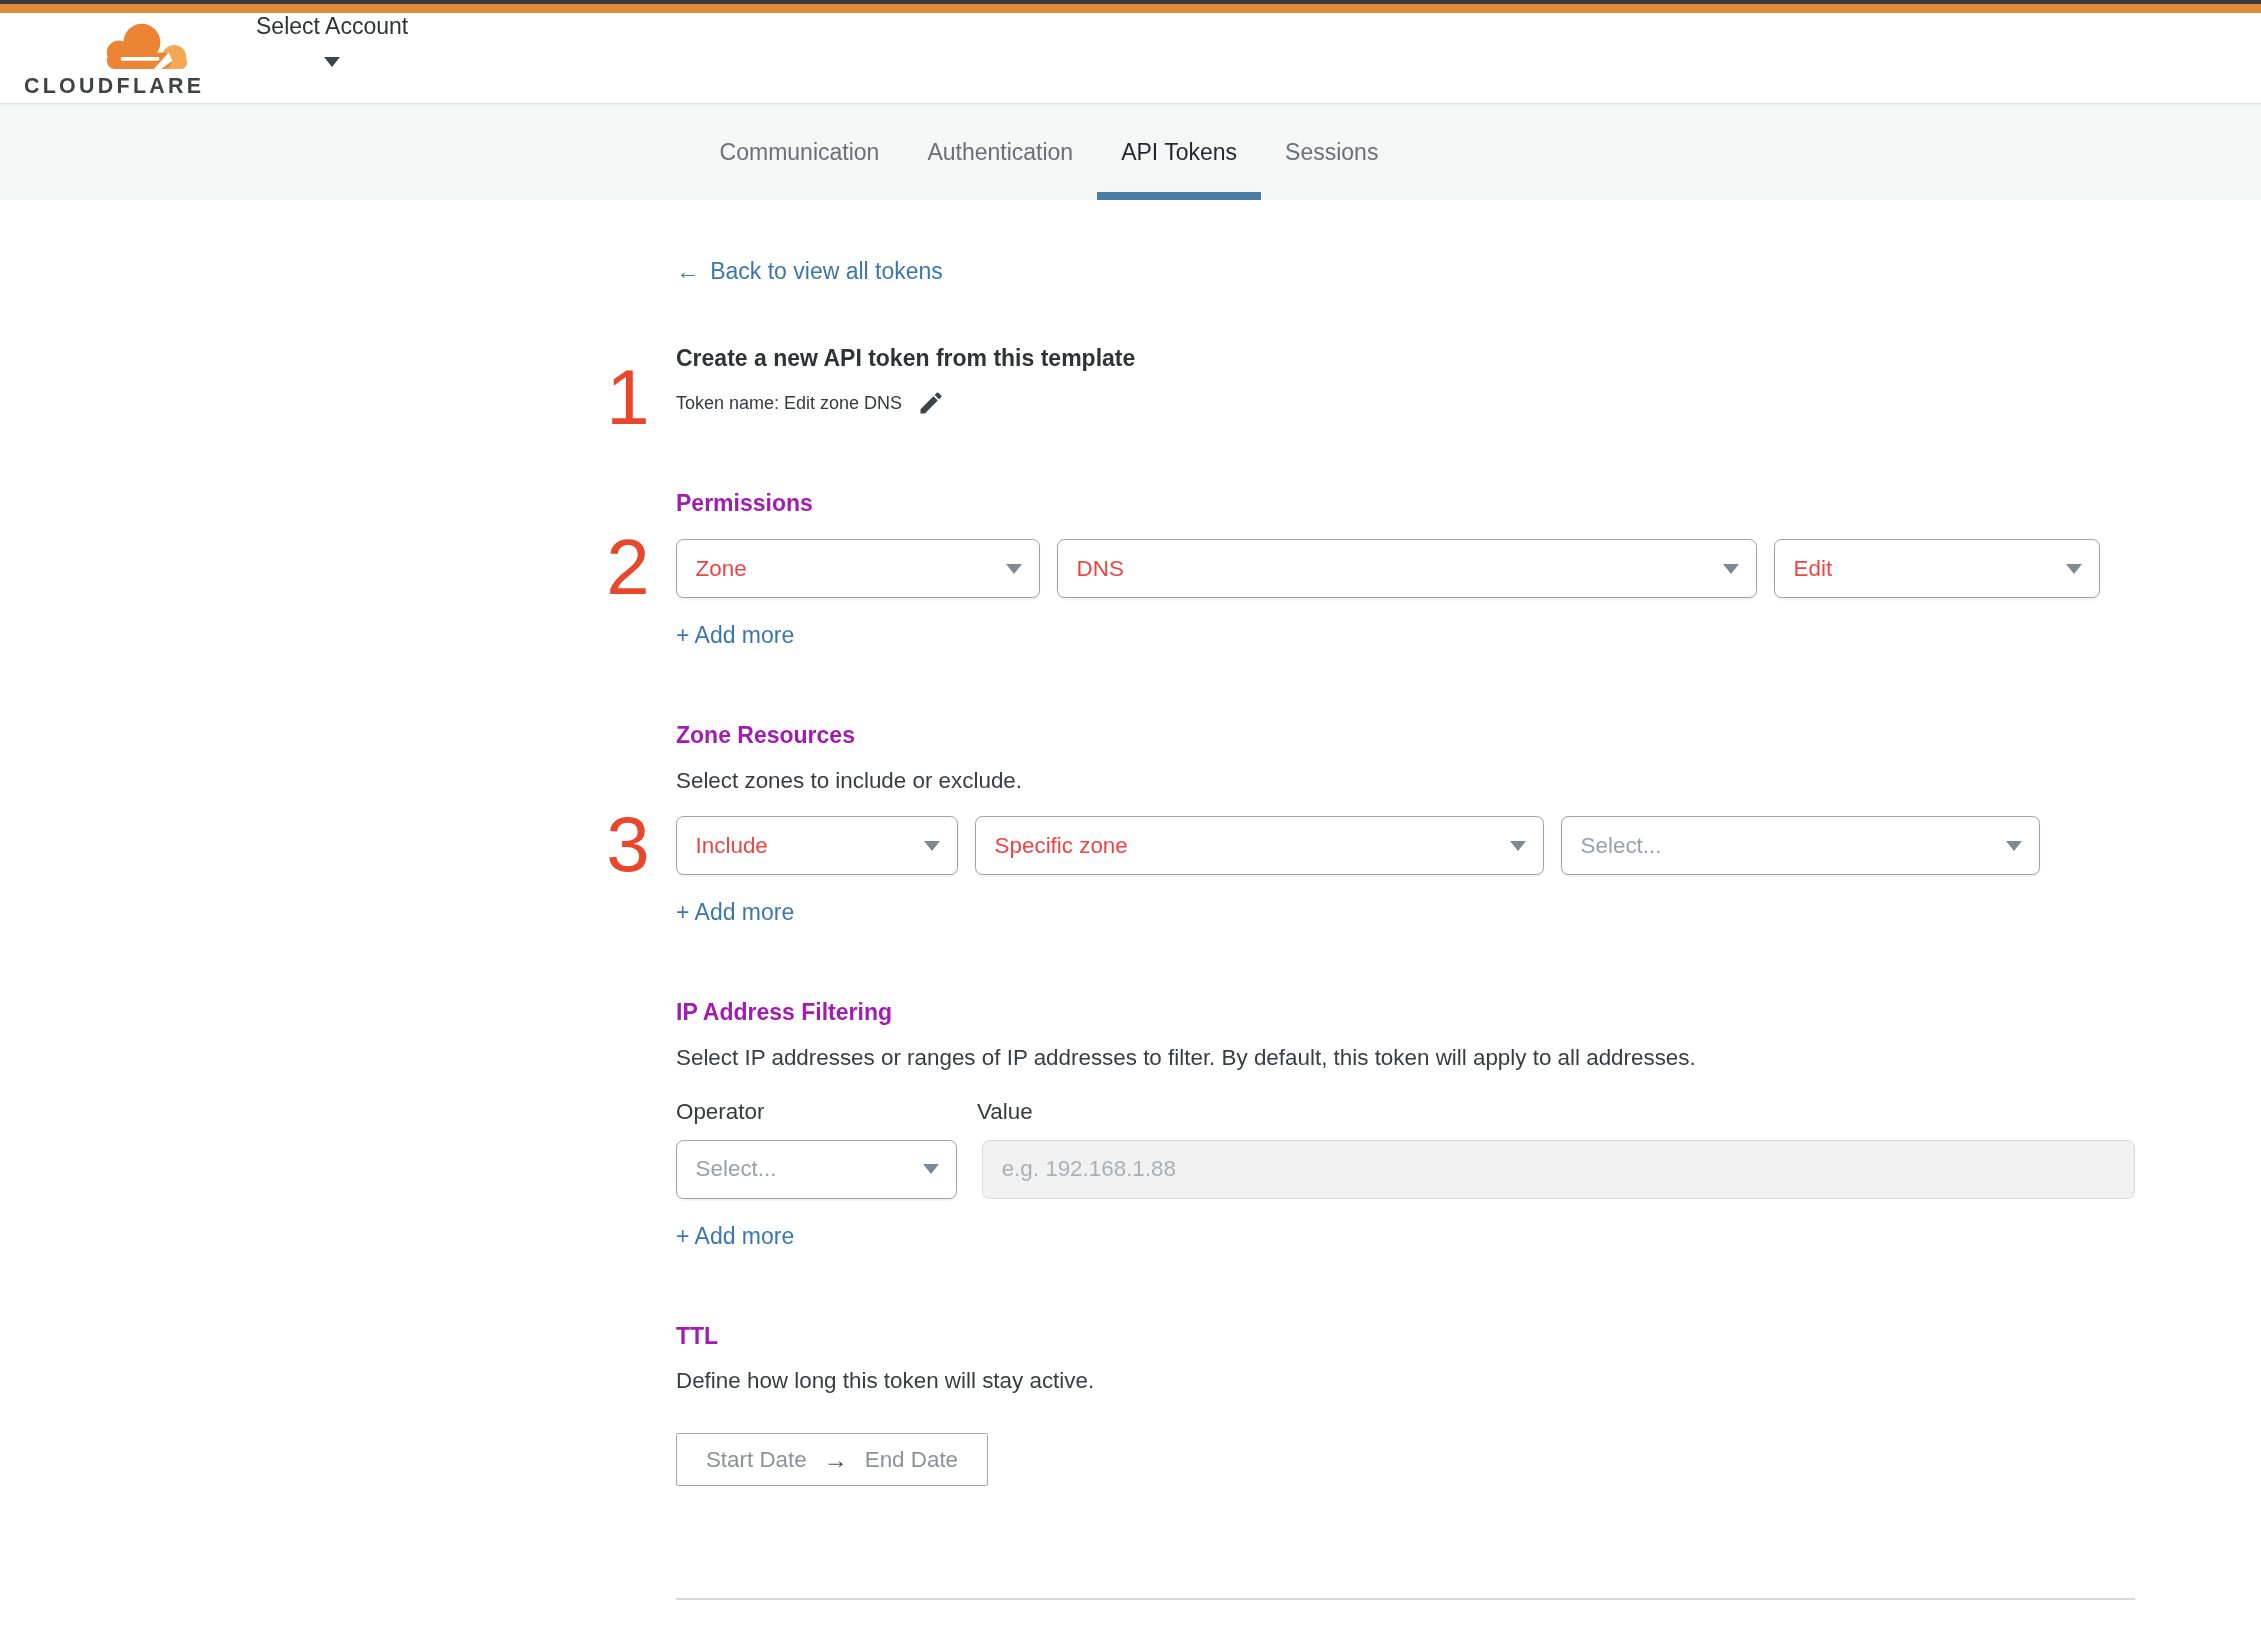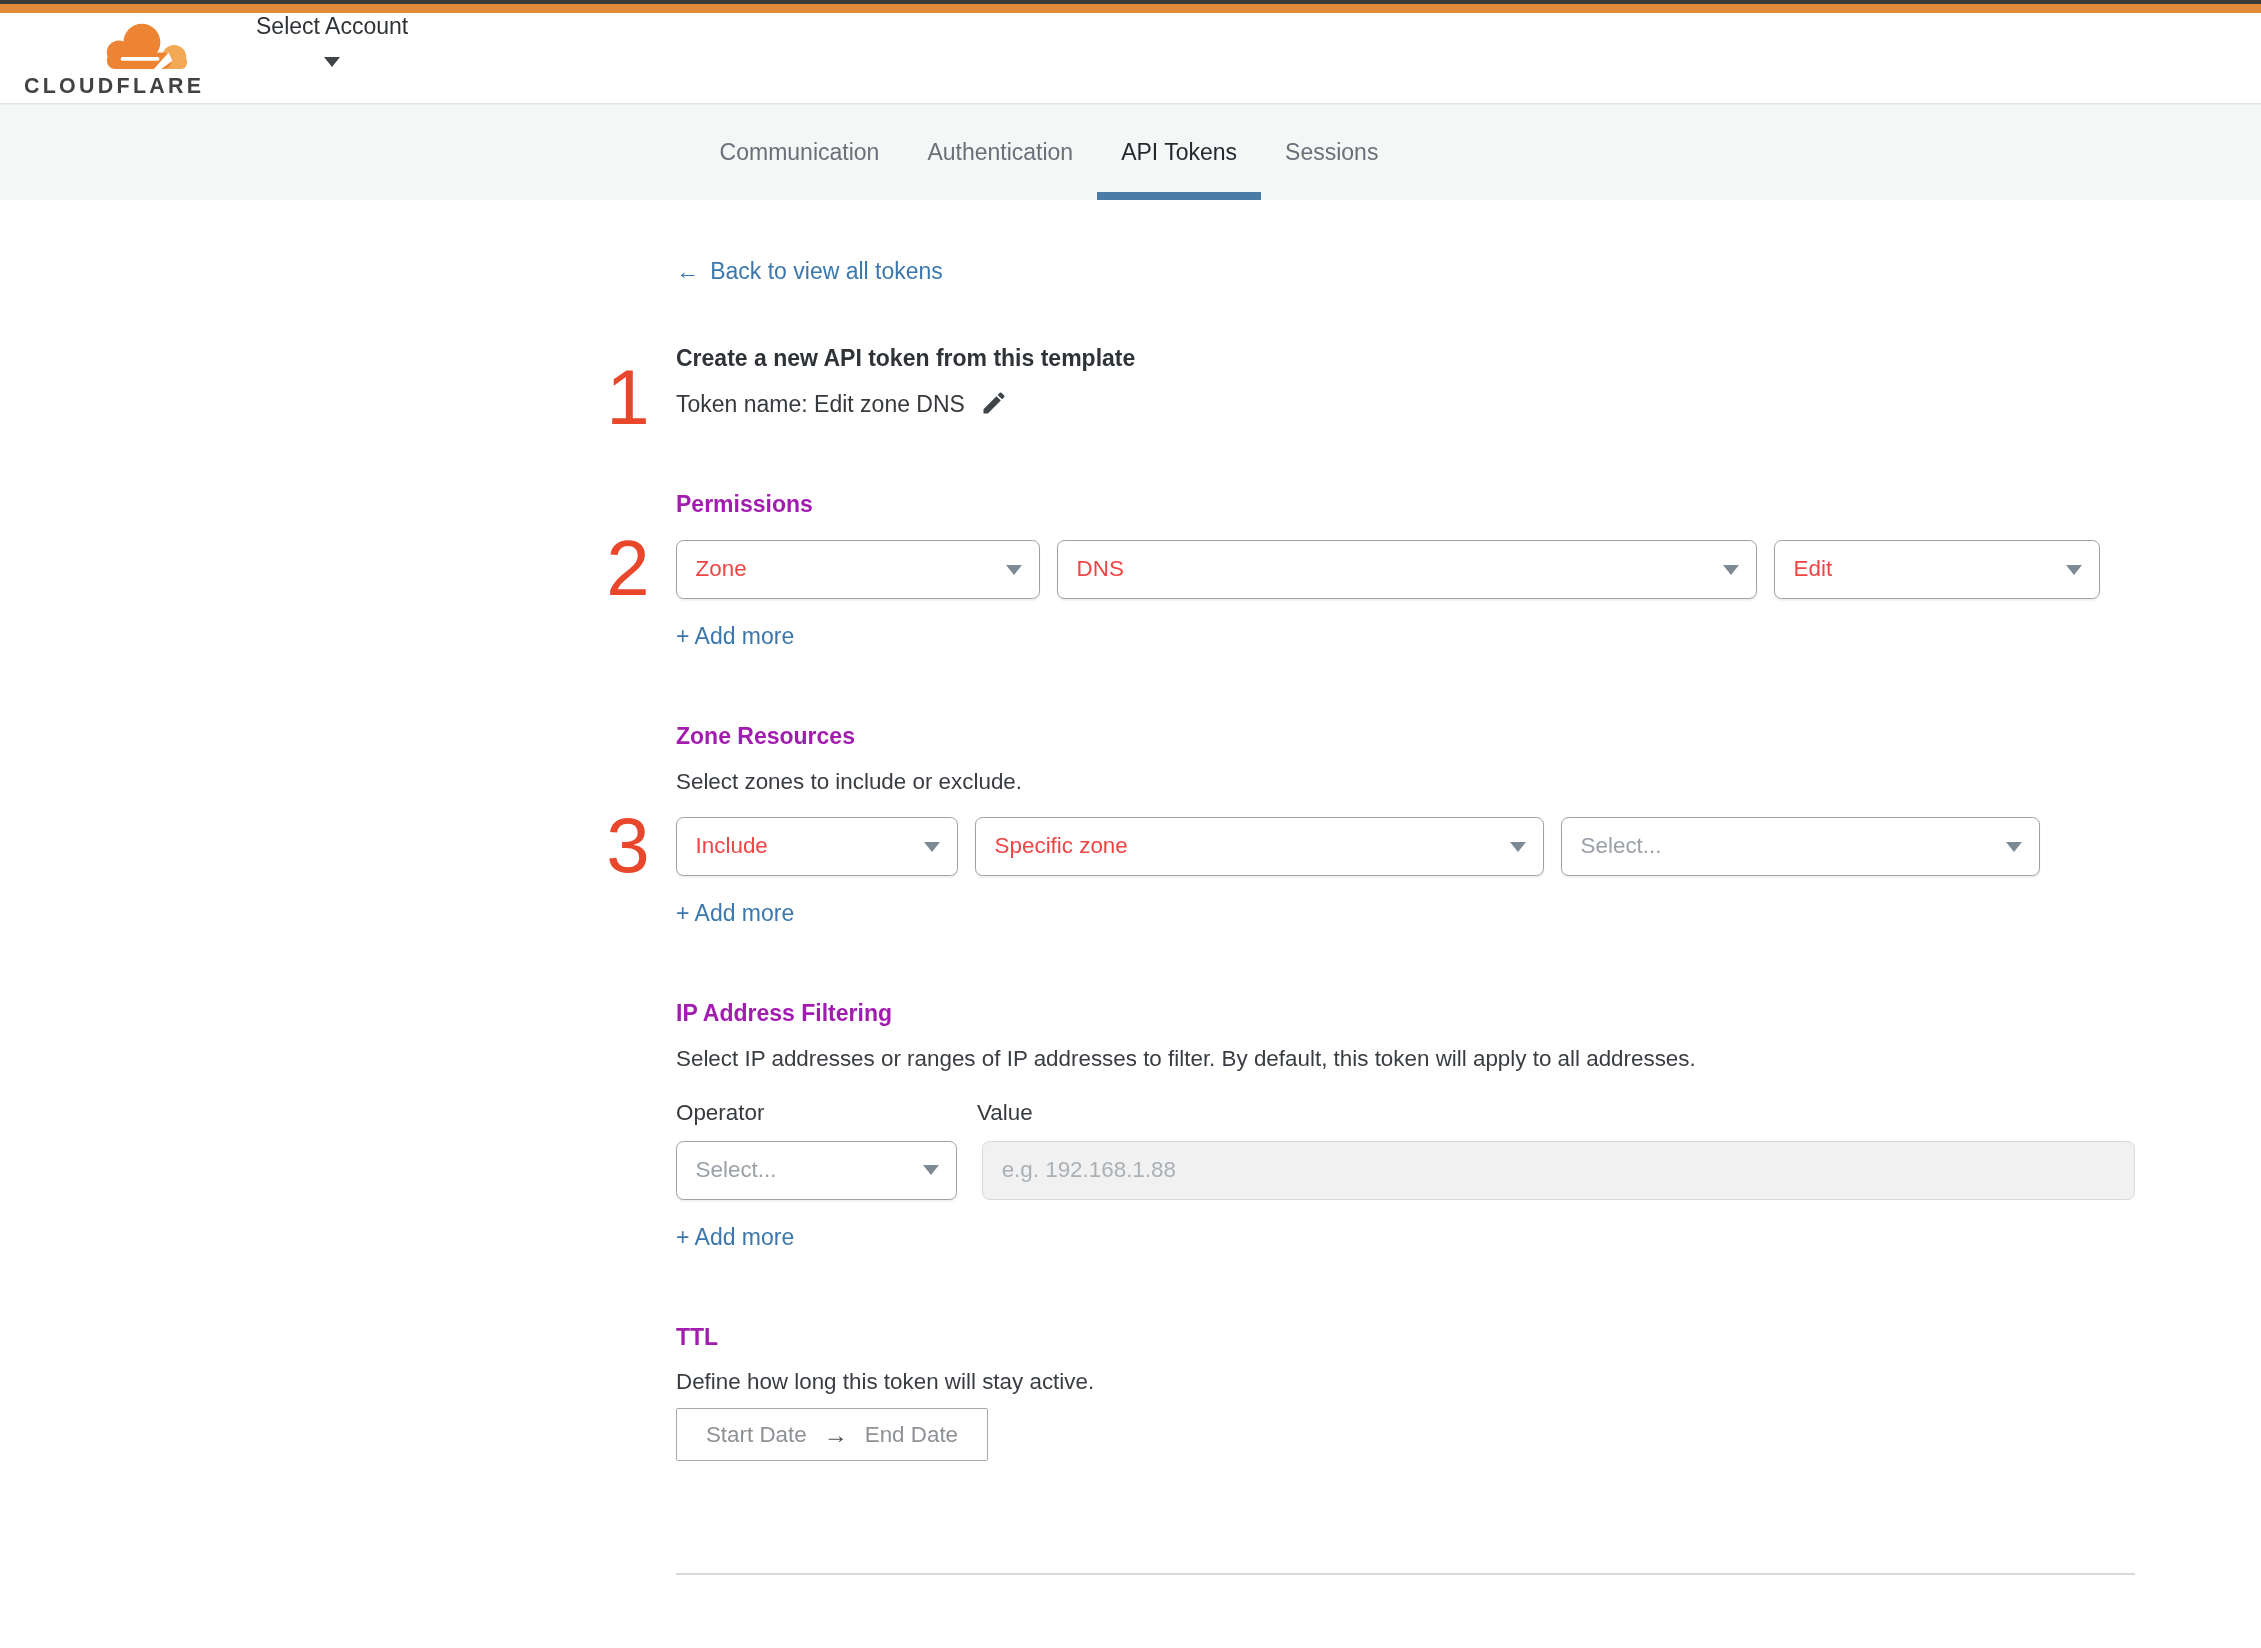--- a/index.html
+++ b/index.html
@@ -55,21 +55,21 @@
 
   .section { position:relative; }
   .marker {
     position:absolute; left:-76px; width:56px; text-align:center;
     font-size:78px; color:#e8472b; line-height:1;
   }
   .marker-1 { top:13px; }
   .marker-row { top:-11.2px; }
 
   h2.block-title { margin-top:60px; font-size:23px; font-weight:700; color:#2f3337; }
-  .token-line { margin-top:18.6px; font-size:23px; color:#36393d; display:flex; align-items:center; gap:15px; }
+  .token-line { margin-top:18.6px; font-size:18px; color:#36393d; display:flex; align-items:center; gap:15px; }
   .pencil { margin-top:-1.9px; }
 
   h3.sec-title { margin-top:73px; font-size:23px; font-weight:700; color:#a21caf; }
   .sec-desc { margin-top:18.6px; font-size:22.4px; color:#393d42; }
 
   .row { display:flex; gap:17px; margin-top:22.4px; }
   .sel {
     position:relative; height:59px; border:1.9px solid #a0a0a0; border-radius:7.5px;
     background:#fff; display:flex; align-items:center; padding:0 48px 0 18.6px;
     box-shadow:0 1.9px 1.9px rgba(0,0,0,0.06); cursor:pointer;
@@ -92,21 +92,21 @@
   .col-labels .lab { position:absolute; top:0; font-size:22.4px; color:#36393d; }
   .lab-op { left:0; } .lab-val { left:301px; }
 
   .ip-input {
     width:1158px; height:59px; background:#f1f1f1; border:1.9px solid #d9d9d9; border-radius:7.5px;
     font-size:22.4px; padding:0 18.6px; color:#36393d; font-family:"Liberation Sans", sans-serif;margin-left:8px;
   }
   .ip-input::placeholder { color:#abb0b5; }
 
   .ttl-box {
-    margin-top:13px; width:312px; height:53px; border:1.9px solid #a8a8a8; border-radius:1.9px;
+    margin-top:39px; width:312px; height:53px; border:1.9px solid #a8a8a8; border-radius:1.9px;
     display:flex; align-items:center; justify-content:center; gap:17px; cursor:pointer;
     background:#fff;
   }
   .ttl-box .date { font-size:22.4px; color:#8d9196; }
   .ttl-box .arrow { font-size:24px; color:#4a4f54; }
 
   .divider { margin-top:112px; height:1.9px; background:#d9d9d9; }
 </style>
 </head>
 <body>

